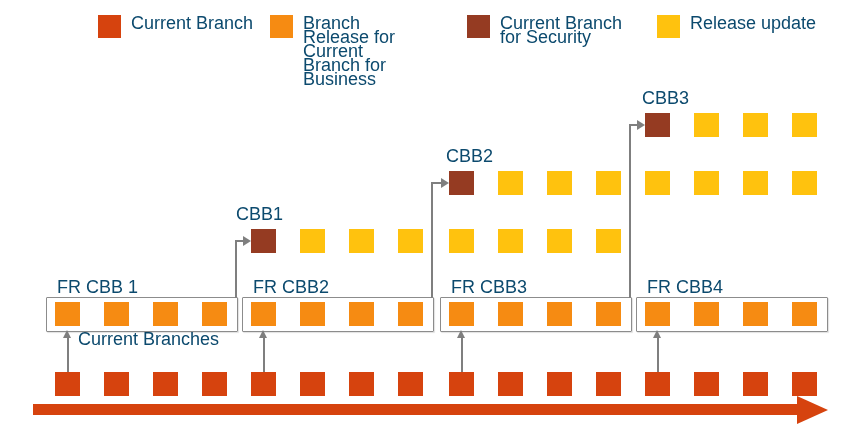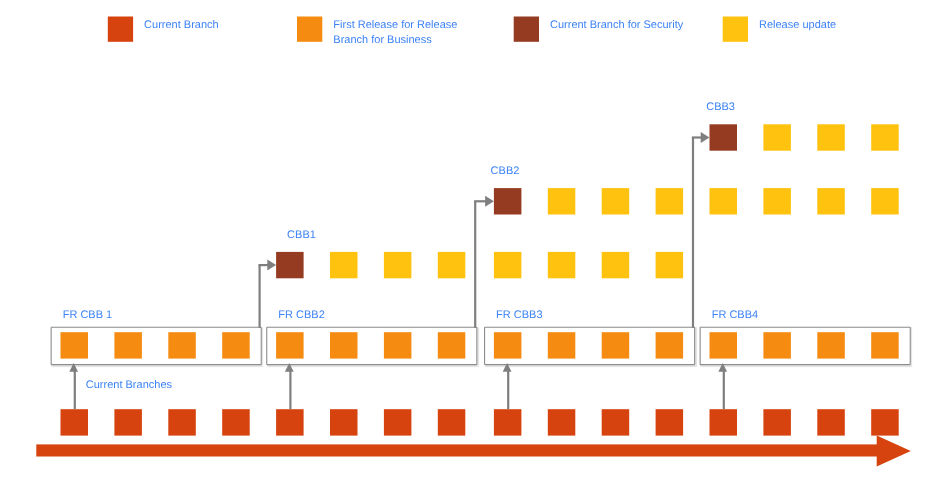--- a/index.html
+++ b/index.html
@@ -1,45 +1,45 @@
 <!DOCTYPE html>
 <html><head>
 <meta charset="utf-8">
 <style>
   html,body{margin:0;padding:0;background:#fff;}
   .stage{
     position:relative;width:851px;height:445px;background:#fff;overflow:hidden;
     font-family:"Liberation Sans","DejaVu Sans",sans-serif;
   }
-  .txt{position:absolute;font-size:10px;line-height:14px;color:#3b82f6;}
+  .txt{position:absolute;font-size:18px;line-height:14px;color:#0c4a6e;}
   .sq{position:absolute;width:25px;height:24px;}
   .legend-sq{position:absolute;width:23px;height:23px;}
   .frbox{position:absolute;border:1px solid #8c8c8c;background:transparent;
          box-shadow:1px 1px 1px rgba(0,0,0,0.12);border-radius:1px;}
   .vline,.hline{position:absolute;background:#7f7f7f;}
   .arr{position:absolute;width:0;height:0;}
   .tl-bar{position:absolute;height:11px;}
   .tl-head{position:absolute;width:0;height:0;border-top:14px solid transparent;border-bottom:14px solid transparent;}
 </style>
 </head>
 <body>
 
 <div class="stage">
   <div id="legend">
       <div class="legend-sq" style="left: 98px; top: 15px; background: rgb(214, 67, 14);"></div>
       <span class="txt" style="left: 131px; top: 16px; width: 160px;">Current Branch</span>
       <div class="legend-sq" style="left: 270px; top: 15px; background: rgb(246, 139, 18);"></div>
-      <span class="txt" style="left: 303px; top: 16px; width: 116px;">First Release for Release Branch for Business</span>
+      <span class="txt" style="left: 303px; top: 16px; width: 116px;">Branch Release for Current Branch for Business</span>
       <div class="legend-sq" style="left: 467px; top: 15px; background: rgb(149, 59, 34);"></div>
       <span class="txt" style="left: 500px; top: 16px; width: 128px;">Current Branch for Security</span>
       <div class="legend-sq" style="left: 657px; top: 15px; background: rgb(255, 194, 14);"></div>
       <span class="txt" style="left: 690px; top: 16px; width: 150px;">Release update</span>
     </div>
   <div id="canvas">
-    <span id="cb-label" class="txt" style="left:78px;top:344px;">Current Branches</span>
+    <span id="cb-label" class="txt" style="left:78px;top:332px;">Current Branches</span>
   <div class="tl-bar" style="left: 33px; top: 404px; width: 766px; background: rgb(214, 67, 14);"></div>
       <div class="tl-head" style="left: 797px; top: 396px; border-left: 31px solid rgb(214, 67, 14);"></div>
       <div class="sq" style="left: 55px; top: 372px; background: rgb(214, 67, 14);"></div>
       <div class="sq" style="left: 104px; top: 372px; background: rgb(214, 67, 14);"></div>
       <div class="sq" style="left: 153px; top: 372px; background: rgb(214, 67, 14);"></div>
       <div class="sq" style="left: 202px; top: 372px; background: rgb(214, 67, 14);"></div>
       <div class="sq" style="left: 251px; top: 372px; background: rgb(214, 67, 14);"></div>
       <div class="sq" style="left: 300px; top: 372px; background: rgb(214, 67, 14);"></div>
       <div class="sq" style="left: 349px; top: 372px; background: rgb(214, 67, 14);"></div>
       <div class="sq" style="left: 398px; top: 372px; background: rgb(214, 67, 14);"></div>
@@ -76,21 +76,21 @@
       <div class="vline" style="left: 461px; top: 337px; width: 1.5px; height: 35px;"></div>
       <div class="arr" style="left: 457px; top: 330px; border-left: 4.5px solid transparent; border-right: 4.5px solid transparent; border-bottom: 8px solid rgb(127, 127, 127);"></div>
       <div class="frbox" style="left: 636px; top: 297px; width: 190px; height: 33px;"></div>
       <span class="txt" style="left: 647px; top: 280px;">FR CBB4</span>
       <div class="sq" style="left: 645px; top: 302px; background: rgb(246, 139, 18);"></div>
       <div class="sq" style="left: 694px; top: 302px; background: rgb(246, 139, 18);"></div>
       <div class="sq" style="left: 743px; top: 302px; background: rgb(246, 139, 18);"></div>
       <div class="sq" style="left: 792px; top: 302px; background: rgb(246, 139, 18);"></div>
       <div class="vline" style="left: 657px; top: 337px; width: 1.5px; height: 35px;"></div>
       <div class="arr" style="left: 653px; top: 330px; border-left: 4.5px solid transparent; border-right: 4.5px solid transparent; border-bottom: 8px solid rgb(127, 127, 127);"></div>
-      <span class="txt" style="left: 261px; top: 207px;">CBB1</span>
+      <span class="txt" style="left: 236px; top: 207px;">CBB1</span>
       <div class="sq" style="left: 251px; top: 229px; background: rgb(149, 59, 34);"></div>
       <div class="sq" style="left: 300px; top: 229px; background: rgb(255, 194, 14);"></div>
       <div class="sq" style="left: 349px; top: 229px; background: rgb(255, 194, 14);"></div>
       <div class="sq" style="left: 398px; top: 229px; background: rgb(255, 194, 14);"></div>
       <div class="sq" style="left: 449px; top: 229px; background: rgb(255, 194, 14);"></div>
       <div class="sq" style="left: 498px; top: 229px; background: rgb(255, 194, 14);"></div>
       <div class="sq" style="left: 547px; top: 229px; background: rgb(255, 194, 14);"></div>
       <div class="sq" style="left: 596px; top: 229px; background: rgb(255, 194, 14);"></div>
       <div class="vline" style="left: 235px; top: 241px; width: 1.5px; height: 57px;"></div>
       <div class="hline" style="left: 235px; top: 240.25px; width: 9px; height: 1.5px;"></div>

